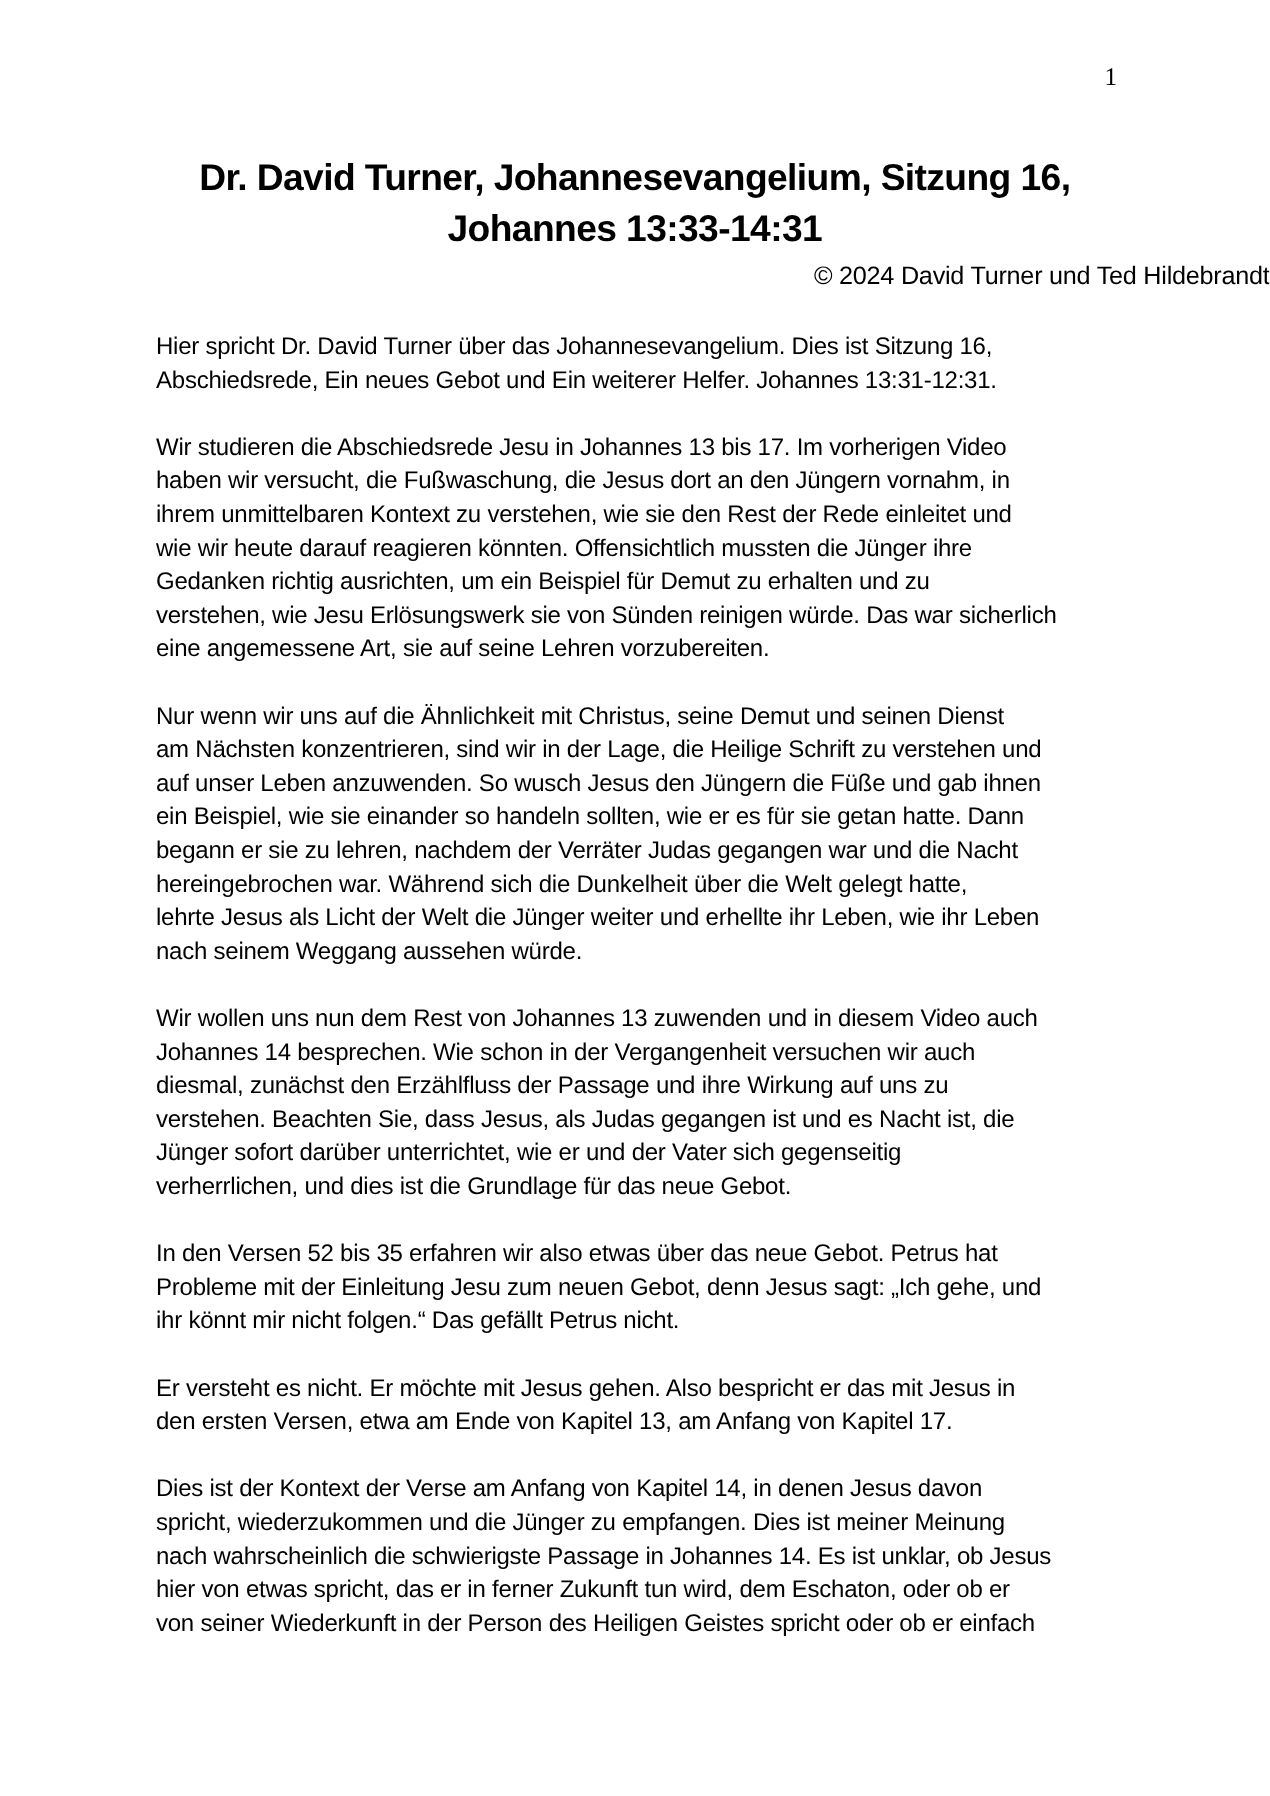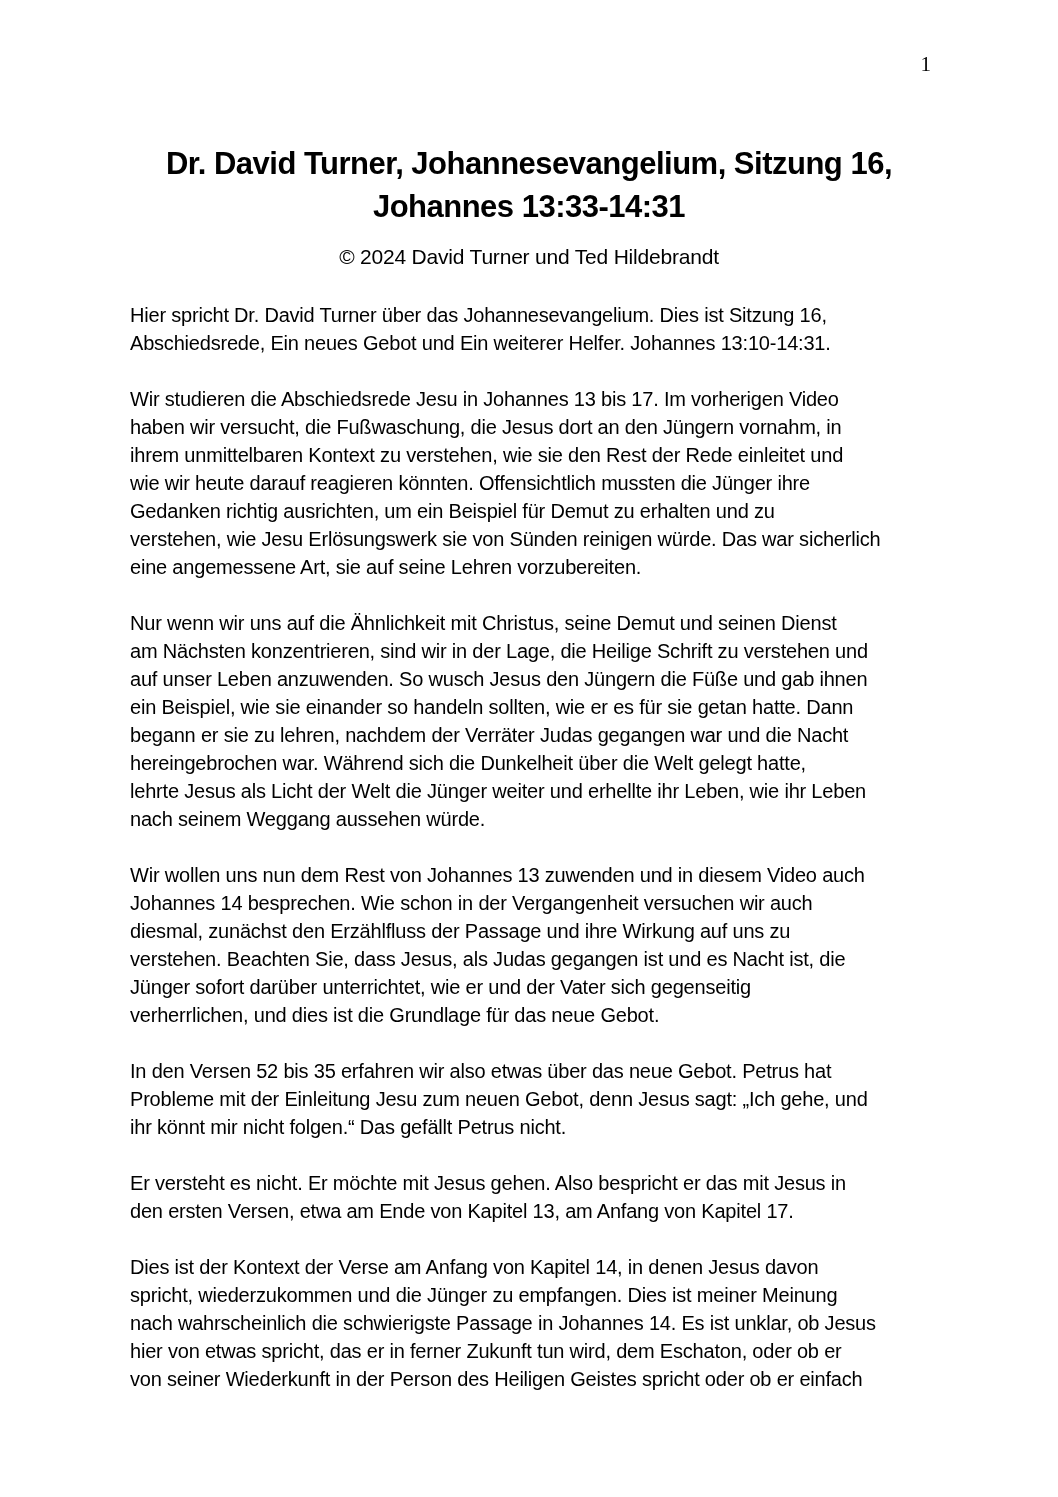--- a/index.html
+++ b/index.html
@@ -19,33 +19,33 @@
   }
   .page-num {
     position: absolute;
     top: 52px;
     right: 127px;
     font-family: "Liberation Serif", serif;
     font-size: 21px;
     line-height: 24px;
   }
   .doc-title {
-    margin: 16px;
+    margin: 0;
     padding-top: 126px;
     text-align: center;
     font-weight: bold;
     font-size: 31px;
     line-height: 43px;
     letter-spacing: -0.5px;
     white-space: pre-line;
     font-family: "Liberation Sans", sans-serif;
   }
   .copyright {
     margin: 6px 0 0 0;
-    text-align: center;
+    text-align: right;
     font-size: 21px;
     line-height: 26px;
     letter-spacing: -0.2px;
   }
   .content {
     margin: 31px 125px 0 130px;
     font-size: 20px;
     line-height: 28px;
     letter-spacing: -0.2px;
   }
@@ -61,21 +61,21 @@
 
   <div class="page-num">1</div>
 
   <h1 class="doc-title">Dr. David Turner, Johannesevangelium, Sitzung 16,
 Johannes 13:33-14:31</h1>
 
   <div class="copyright">© 2024 David Turner und Ted Hildebrandt</div>
 
   <div class="content">
     <p>Hier spricht Dr. David Turner über das Johannesevangelium. Dies ist Sitzung 16,
-Abschiedsrede, Ein neues Gebot und Ein weiterer Helfer. Johannes 13:10-14:31.</p>
+Abschiedsrede, Ein neues Gebot und Ein weiterer Helfer. Johannes 13:31-12:31.</p>
     <p>Wir studieren die Abschiedsrede Jesu in Johannes 13 bis 17. Im vorherigen Video
 haben wir versucht, die Fußwaschung, die Jesus dort an den Jüngern vornahm, in
 ihrem unmittelbaren Kontext zu verstehen, wie sie den Rest der Rede einleitet und
 wie wir heute darauf reagieren könnten. Offensichtlich mussten die Jünger ihre
 Gedanken richtig ausrichten, um ein Beispiel für Demut zu erhalten und zu
 verstehen, wie Jesu Erlösungswerk sie von Sünden reinigen würde. Das war sicherlich
 eine angemessene Art, sie auf seine Lehren vorzubereiten.</p>
     <p>Nur wenn wir uns auf die Ähnlichkeit mit Christus, seine Demut und seinen Dienst
 am Nächsten konzentrieren, sind wir in der Lage, die Heilige Schrift zu verstehen und
 auf unser Leben anzuwenden. So wusch Jesus den Jüngern die Füße und gab ihnen

